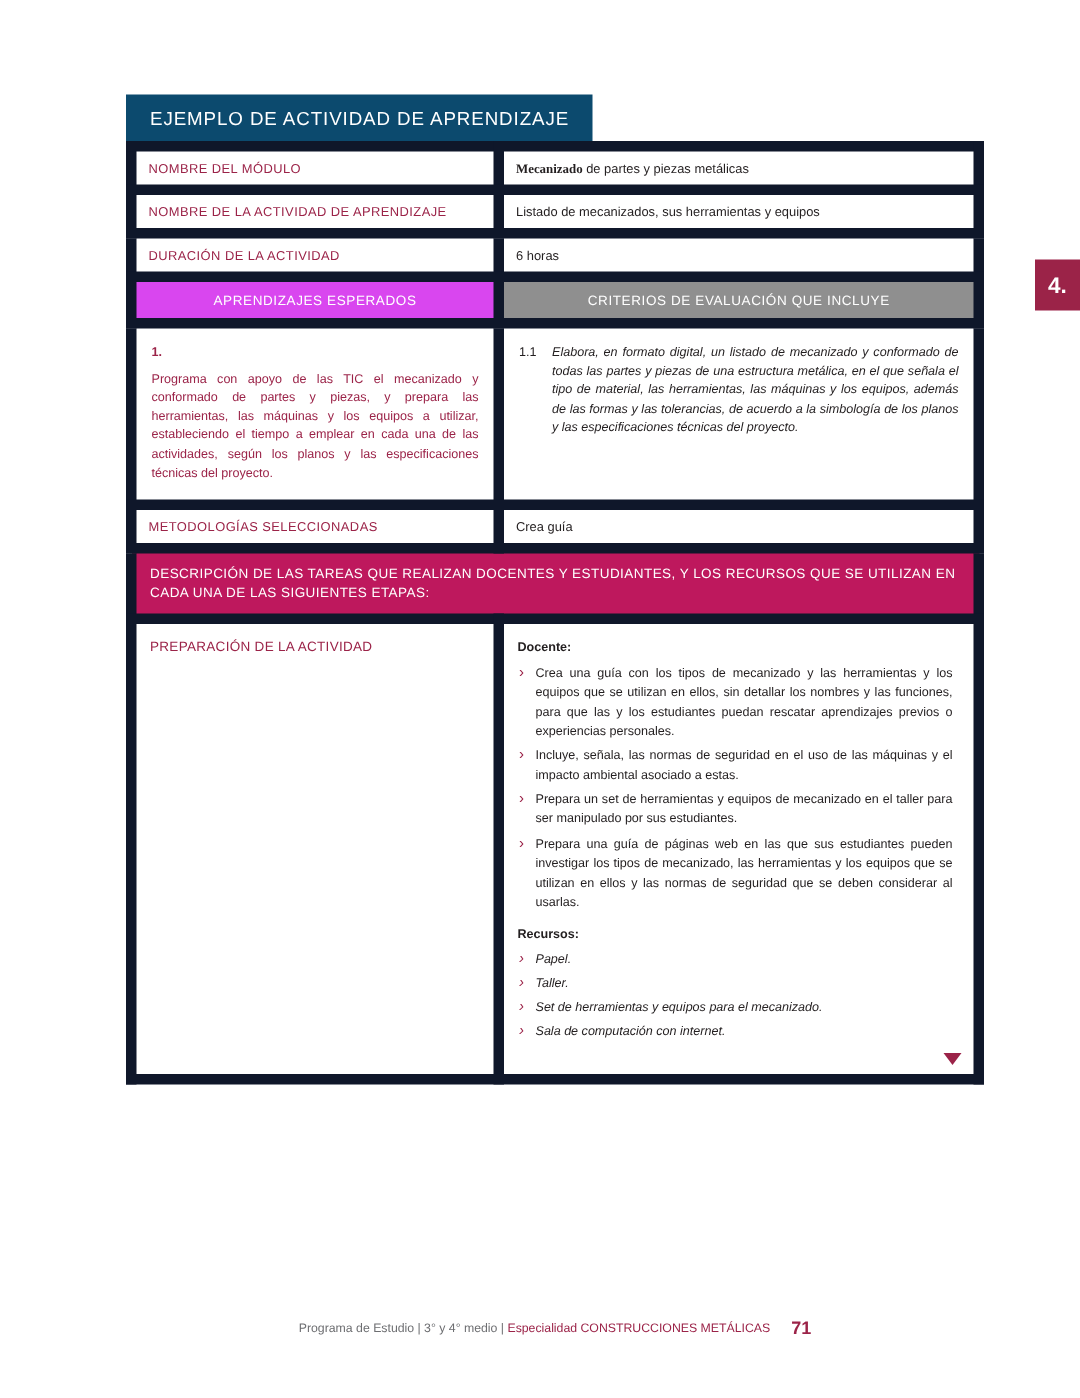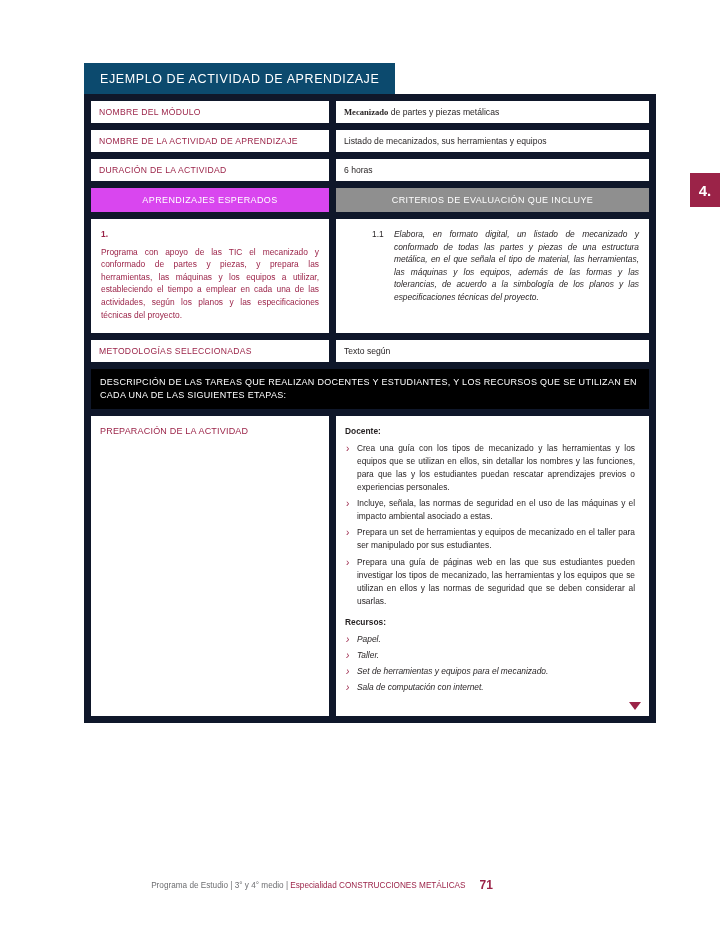--- a/index.html
+++ b/index.html
@@ -101,26 +101,25 @@
     line-height: 1.5;
     text-align: justify;
     padding: 9px 10px 12px 10px !important;
   }
   .crit-cell .crit-row {
     display: flex;
   }
   .crit-cell .crit-num {
     width: 22px;
     flex: 0 0 22px;
-    margin-left: 26px;
   }
   .crit-cell .crit-txt { flex: 1 1 auto; font-style: italic; }
 
   .section-banner {
-    background: #000000;
+    background: #be185d;
     color: #ffffff;
     font-size: 9px;
     letter-spacing: 0.3px;
     padding: 7px 9px 7px 9px !important;
     text-transform: uppercase;
     line-height: 1.45;
   }
 
   .stage-lbl {
     color: #9b2348;
@@ -175,20 +174,21 @@
   }
 
   .footer {
     position: absolute;
     left: 0;
     top: 878px;
     width: 644px;
     text-align: center;
     font-size: 8.2px;
     color: #6d6e71;
+    padding-left: 48px;
   }
   .footer .esp { color: #9b2348; }
   .footer .pg {
     color: #9b2348;
     font-weight: bold;
     font-size: 12px;
     margin-left: 14px;
     vertical-align: -1px;
   }
 </style>
@@ -228,21 +228,21 @@
         </td>
         <td class="crit-cell">
           <div class="crit-row">
             <span class="crit-num">1.1</span>
             <span class="crit-txt">Elabora, en formato digital, un listado de mecanizado y conformado de todas las partes y piezas de una estructura metálica, en el que señala el tipo de material, las herramientas, las máquinas y los equipos, además de las formas y las tolerancias, de acuerdo a la simbología de los planos y las especificaciones técnicas del proyecto.</span>
           </div>
         </td>
       </tr>
       <tr>
         <td class="lbl">METODOLOGÍAS SELECCIONADAS</td>
-        <td class="val">Texto según</td>
+        <td class="val">Crea guía</td>
       </tr>
       <tr>
         <td class="section-banner" colspan="2">DESCRIPCIÓN DE LAS TAREAS QUE REALIZAN DOCENTES Y ESTUDIANTES, Y LOS RECURSOS QUE SE UTILIZAN EN CADA UNA DE LAS SIGUIENTES ETAPAS:</td>
       </tr>
       <tr>
         <td class="stage-lbl">PREPARACIÓN DE LA ACTIVIDAD</td>
         <td class="stage-body">
           <div class="sub">Docente:</div>
           <ul>
             <li>Crea una guía con los tipos de mecanizado y las herramientas y los equipos que se utilizan en ellos, sin detallar los nombres y las funciones, para que las y los estudiantes puedan rescatar aprendizajes previos o experiencias personales.</li>

